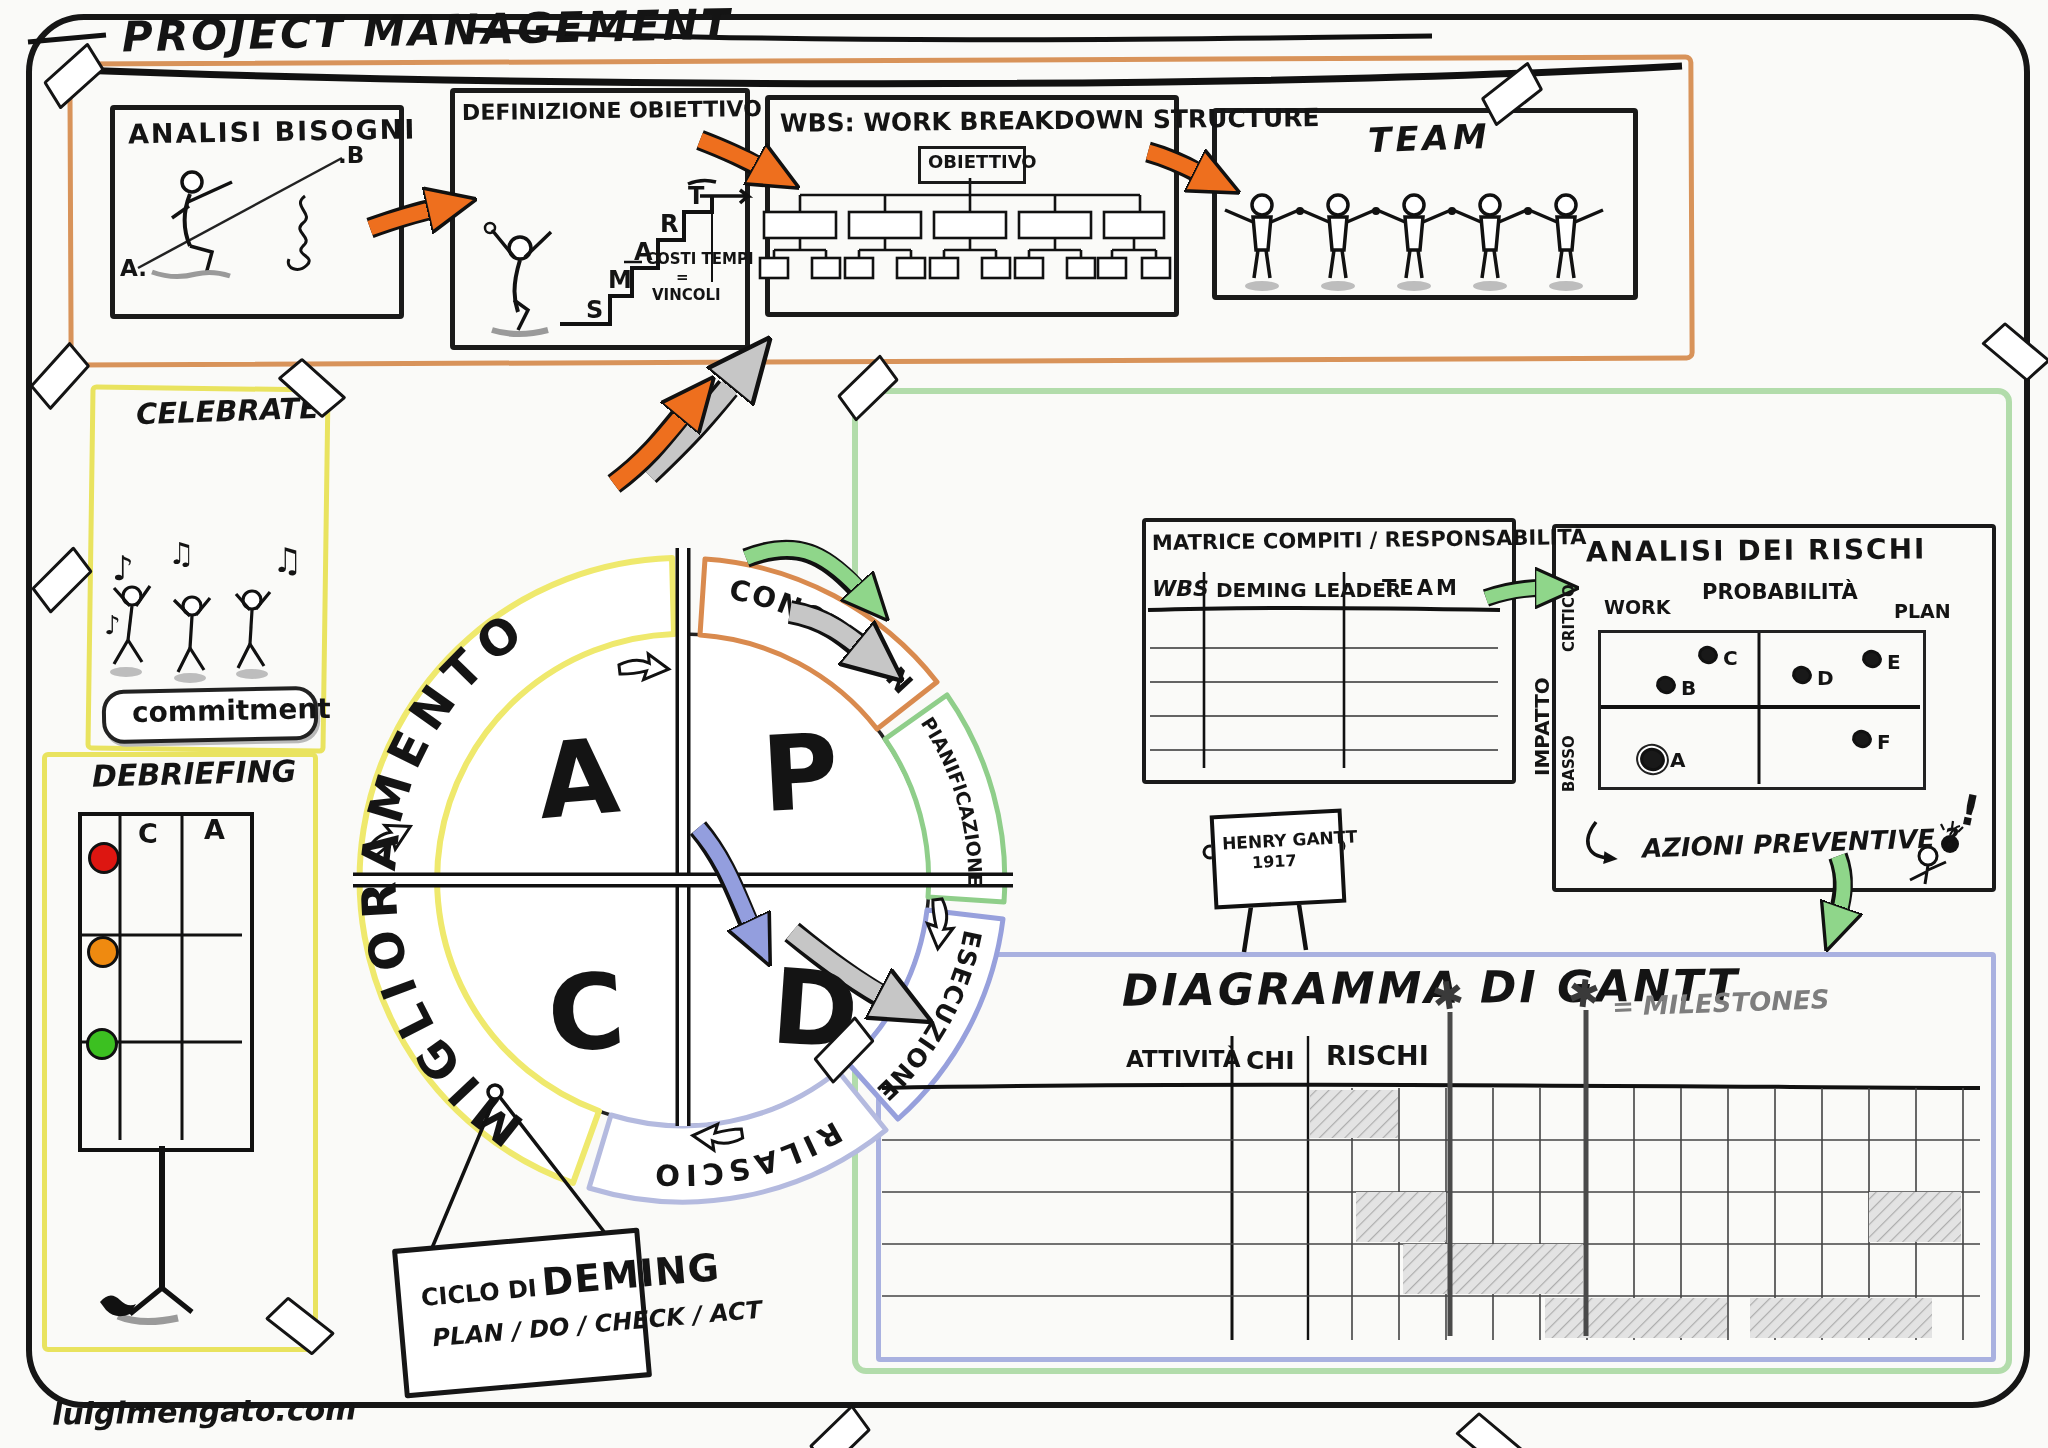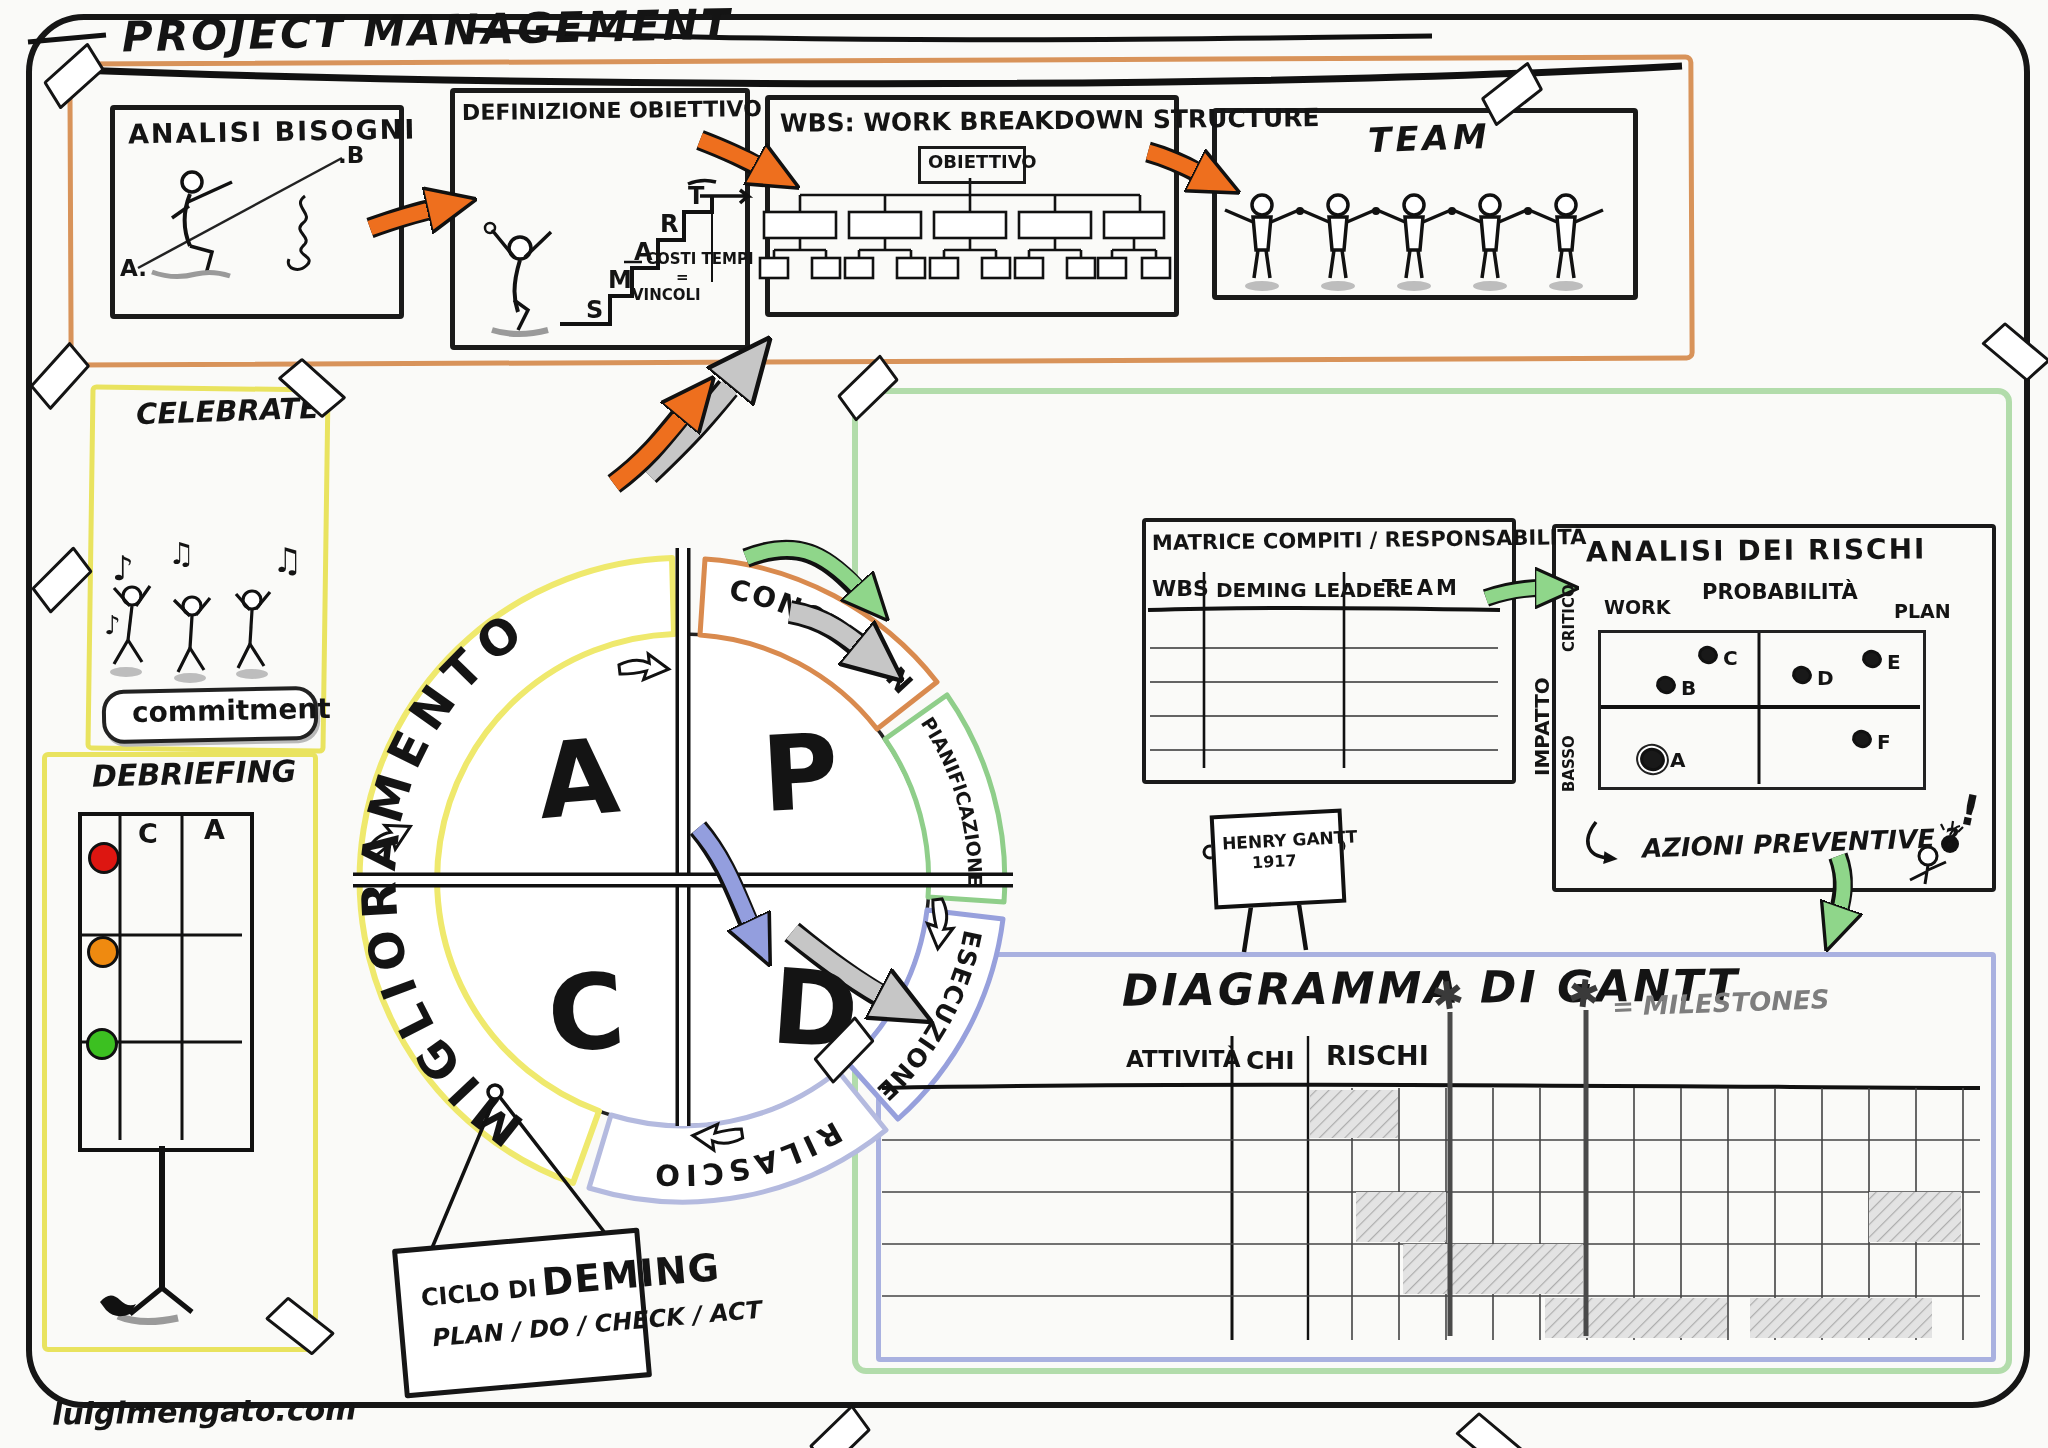--- a/index.html
+++ b/index.html
@@ -39,21 +39,21 @@
 
   <div class="box" style="left:450px;top:88px;width:290px;height:252px;"></div>
   <div class="txt t" style="left:462px;top:98px;font-size:22px;transform:rotate(-0.8deg);">DEFINIZIONE OBIETTIVO</div>
   <div class="txt t" style="left:586px;top:296px;font-size:24px;">S</div>
   <div class="txt t" style="left:608px;top:266px;font-size:24px;">M</div>
   <div class="txt t" style="left:634px;top:238px;font-size:24px;">A</div>
   <div class="txt t" style="left:660px;top:210px;font-size:24px;">R</div>
   <div class="txt t" style="left:688px;top:182px;font-size:24px;">T</div>
   <div class="txt t" style="left:646px;top:250px;font-size:15px;">COSTI TEMPI</div>
   <div class="txt t" style="left:676px;top:268px;font-size:15px;">=</div>
-  <div class="txt t" style="left:632px;top:286px;font-size:15px;">VINCOLI</div>
+  <div class="txt t" style="left:652px;top:286px;font-size:15px;">VINCOLI</div>
 
   <div class="box" style="left:765px;top:95px;width:404px;height:212px;"></div>
   <div class="txt t" style="left:780px;top:106px;font-size:25px;transform:rotate(-0.6deg);">WBS: WORK BREAKDOWN STRUCTURE</div>
   <div class="abs" style="left:918px;top:146px;width:102px;height:32px;border:3px solid #1a1a1a;z-index:25;"></div>
   <div class="txt t" style="left:928px;top:151px;font-size:18px;">OBIETTIVO</div>
 
   <div class="box" style="left:1212px;top:108px;width:416px;height:182px;"></div>
   <div class="txt t" style="left:1368px;top:118px;font-size:34px;font-style:italic;letter-spacing:4px;transform:rotate(-2deg);">TEAM</div>
 
   <div class="ybox" style="left:88px;top:386px;width:230px;height:356px;transform:rotate(0.8deg);"></div>
@@ -83,21 +83,21 @@
   <div class="txt" style="left:420px;top:1258px;transform:rotate(-5deg);z-index:30;font-weight:bold;white-space:nowrap;">
     <span style="font-size:24px;">CICLO DI</span>
     <span style="font-size:38px;letter-spacing:1px;">DEMING</span>
   </div>
   <div class="txt t" style="left:432px;top:1310px;font-size:24px;font-style:italic;transform:rotate(-5deg);z-index:30;">PLAN / DO / CHECK / ACT</div>
 
   <div class="abs" style="left:852px;top:388px;width:1148px;height:974px;border:6px solid #b2dcab;border-radius:14px;z-index:2;"></div>
 
   <div class="box" style="left:1142px;top:518px;width:366px;height:258px;border-width:4px;"></div>
   <div class="txt t" style="left:1152px;top:528px;font-size:21px;transform:rotate(-0.8deg);">MATRICE COMPITI / RESPONSABILITÀ</div>
-  <div class="txt t" style="left:1152px;top:576px;font-size:22px;">WBS</div>
+  <div class="txt t" style="left:1152px;top:576px;font-size:22px;font-style:italic;">WBS</div>
   <div class="txt t" style="left:1216px;top:578px;font-size:20px;">DEMING LEADER</div>
   <div class="txt t" style="left:1382px;top:576px;font-size:21px;letter-spacing:3px;">TEAM</div>
 
   <div class="box" style="left:1552px;top:524px;width:436px;height:360px;border-width:4px;"></div>
   <div class="txt t" style="left:1586px;top:534px;font-size:28px;letter-spacing:2px;transform:rotate(-0.5deg);">ANALISI DEI RISCHI</div>
   <div class="txt t" style="left:1702px;top:580px;font-size:21px;">PROBABILITÀ</div>
   <div class="txt t" style="left:1604px;top:596px;font-size:19px;">WORK</div>
   <div class="txt t" style="left:1894px;top:600px;font-size:19px;">PLAN</div>
   <div class="txt t" style="left:1530px;top:636px;font-size:20px;writing-mode:vertical-rl;transform:rotate(180deg);height:140px;">IMPATTO</div>
   <div class="txt t" style="left:1560px;top:572px;font-size:15px;writing-mode:vertical-rl;transform:rotate(180deg);height:80px;">CRITICO</div>

